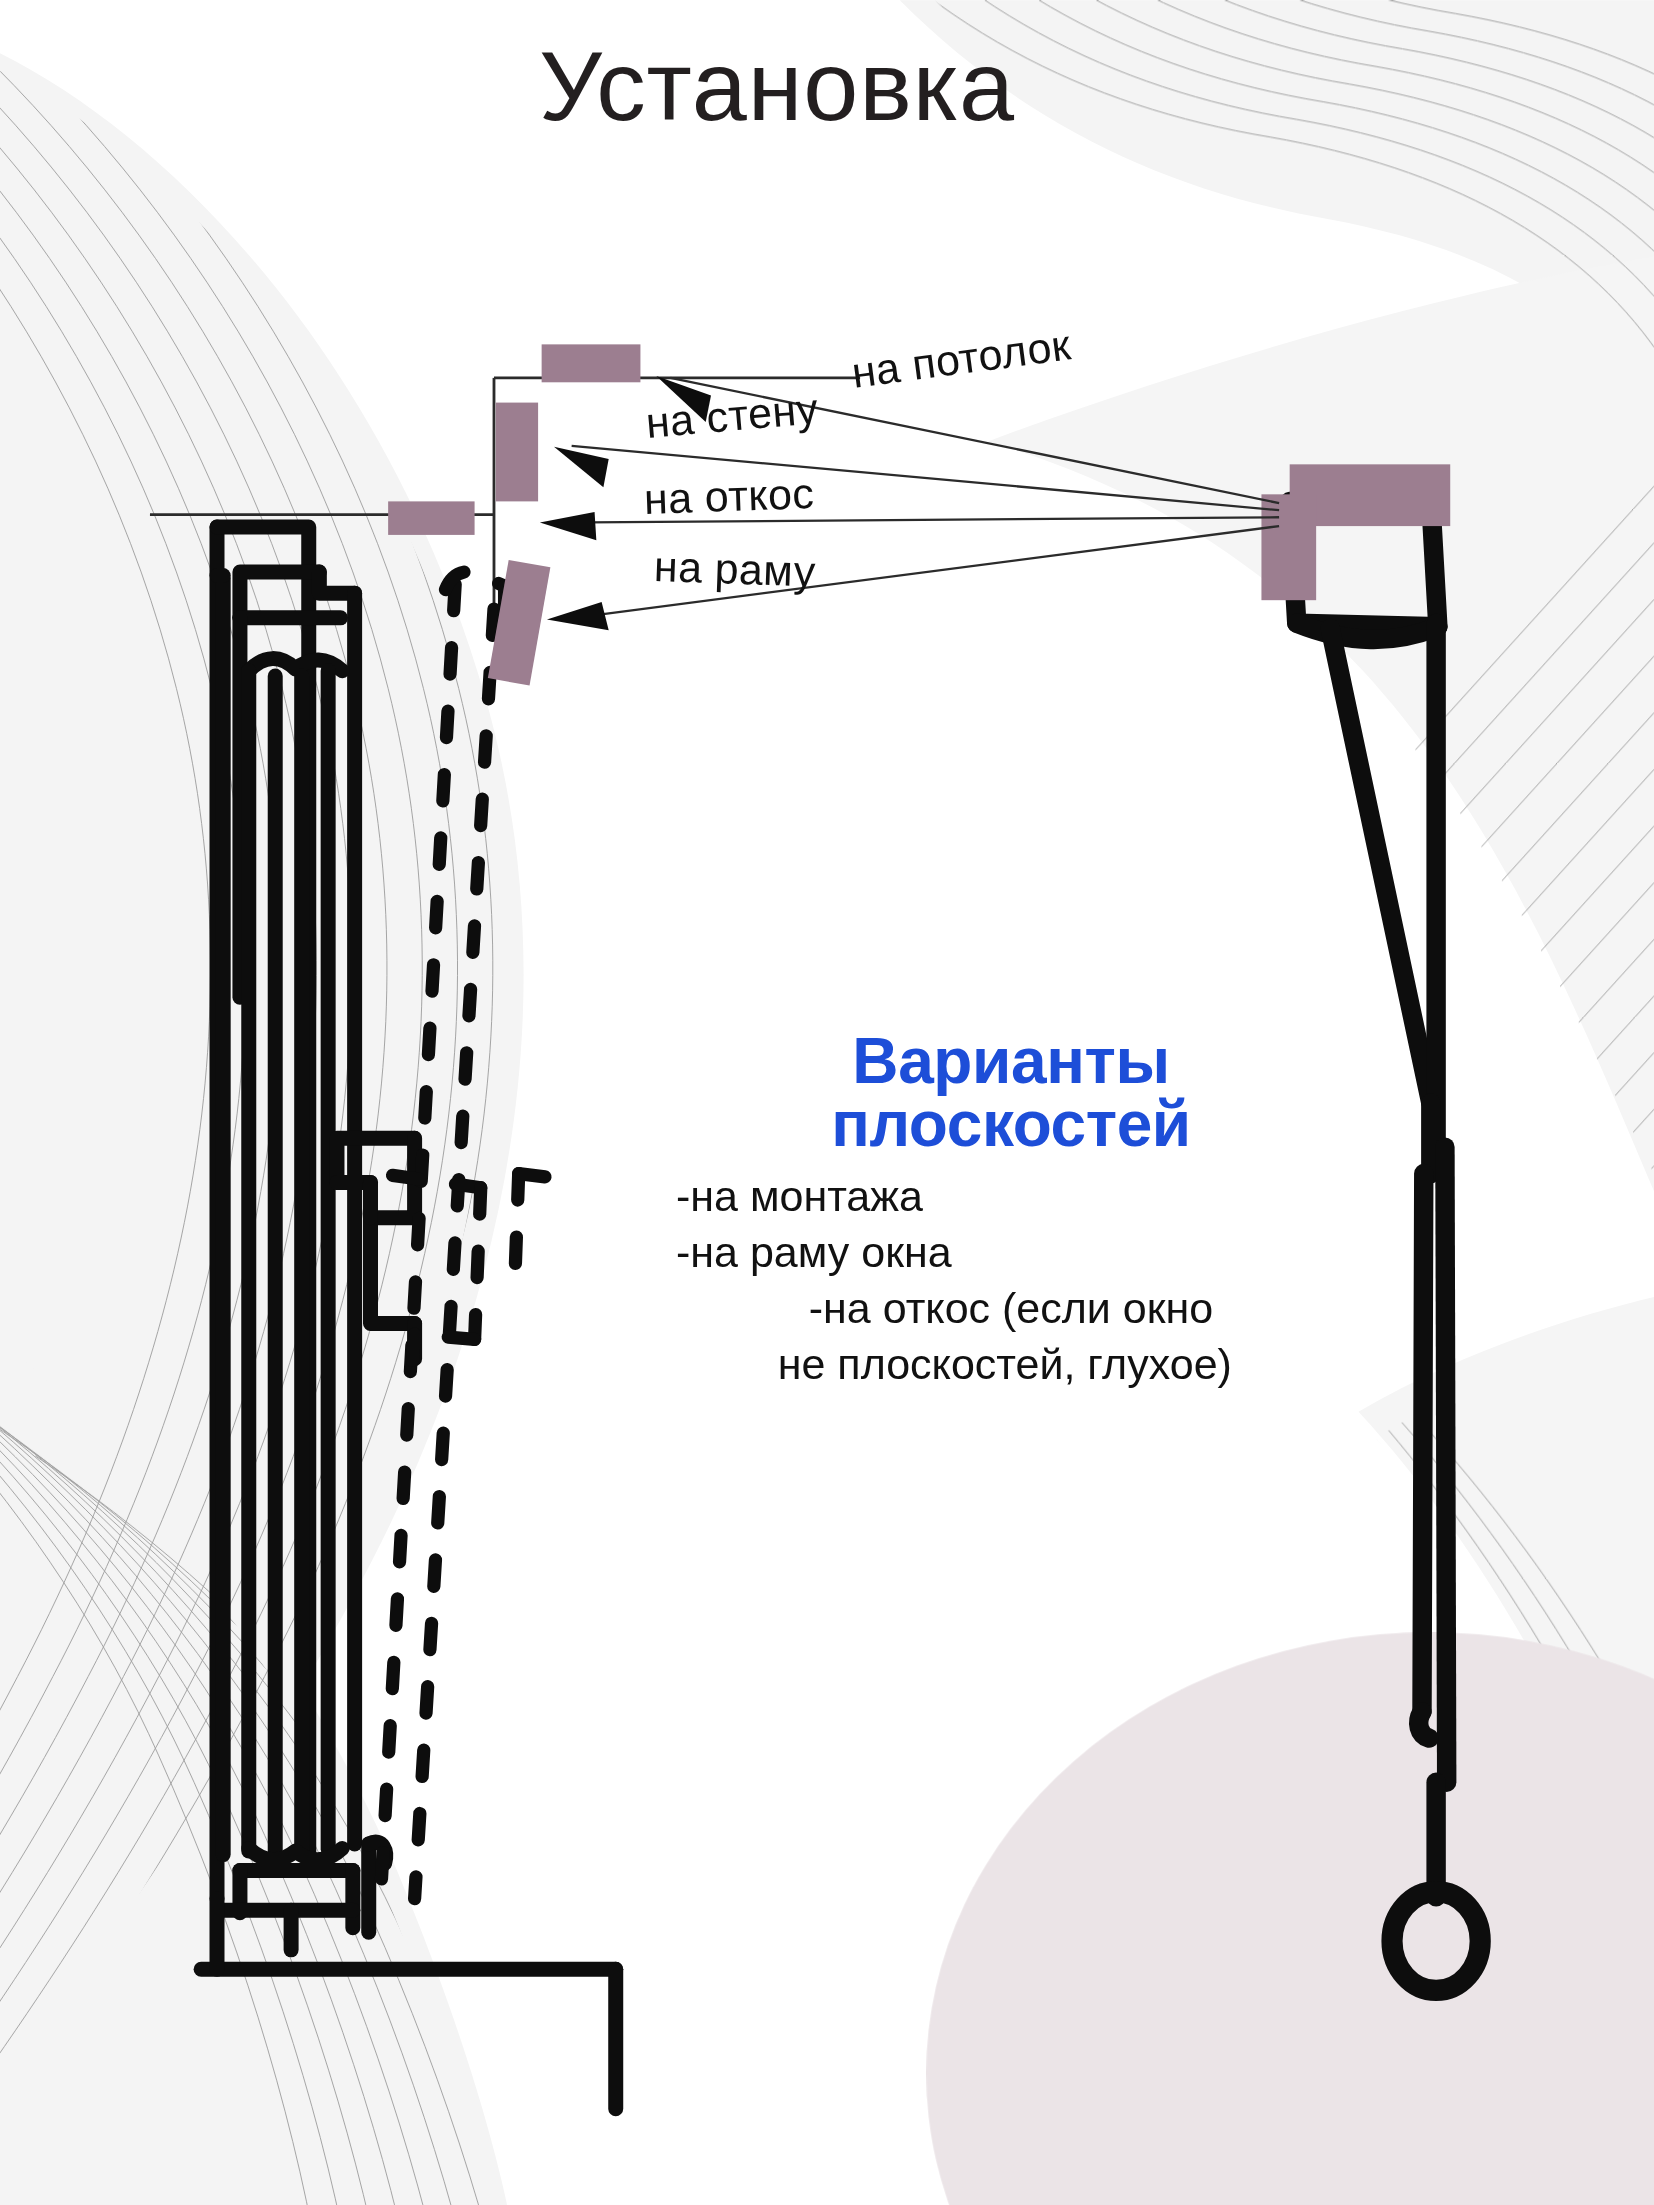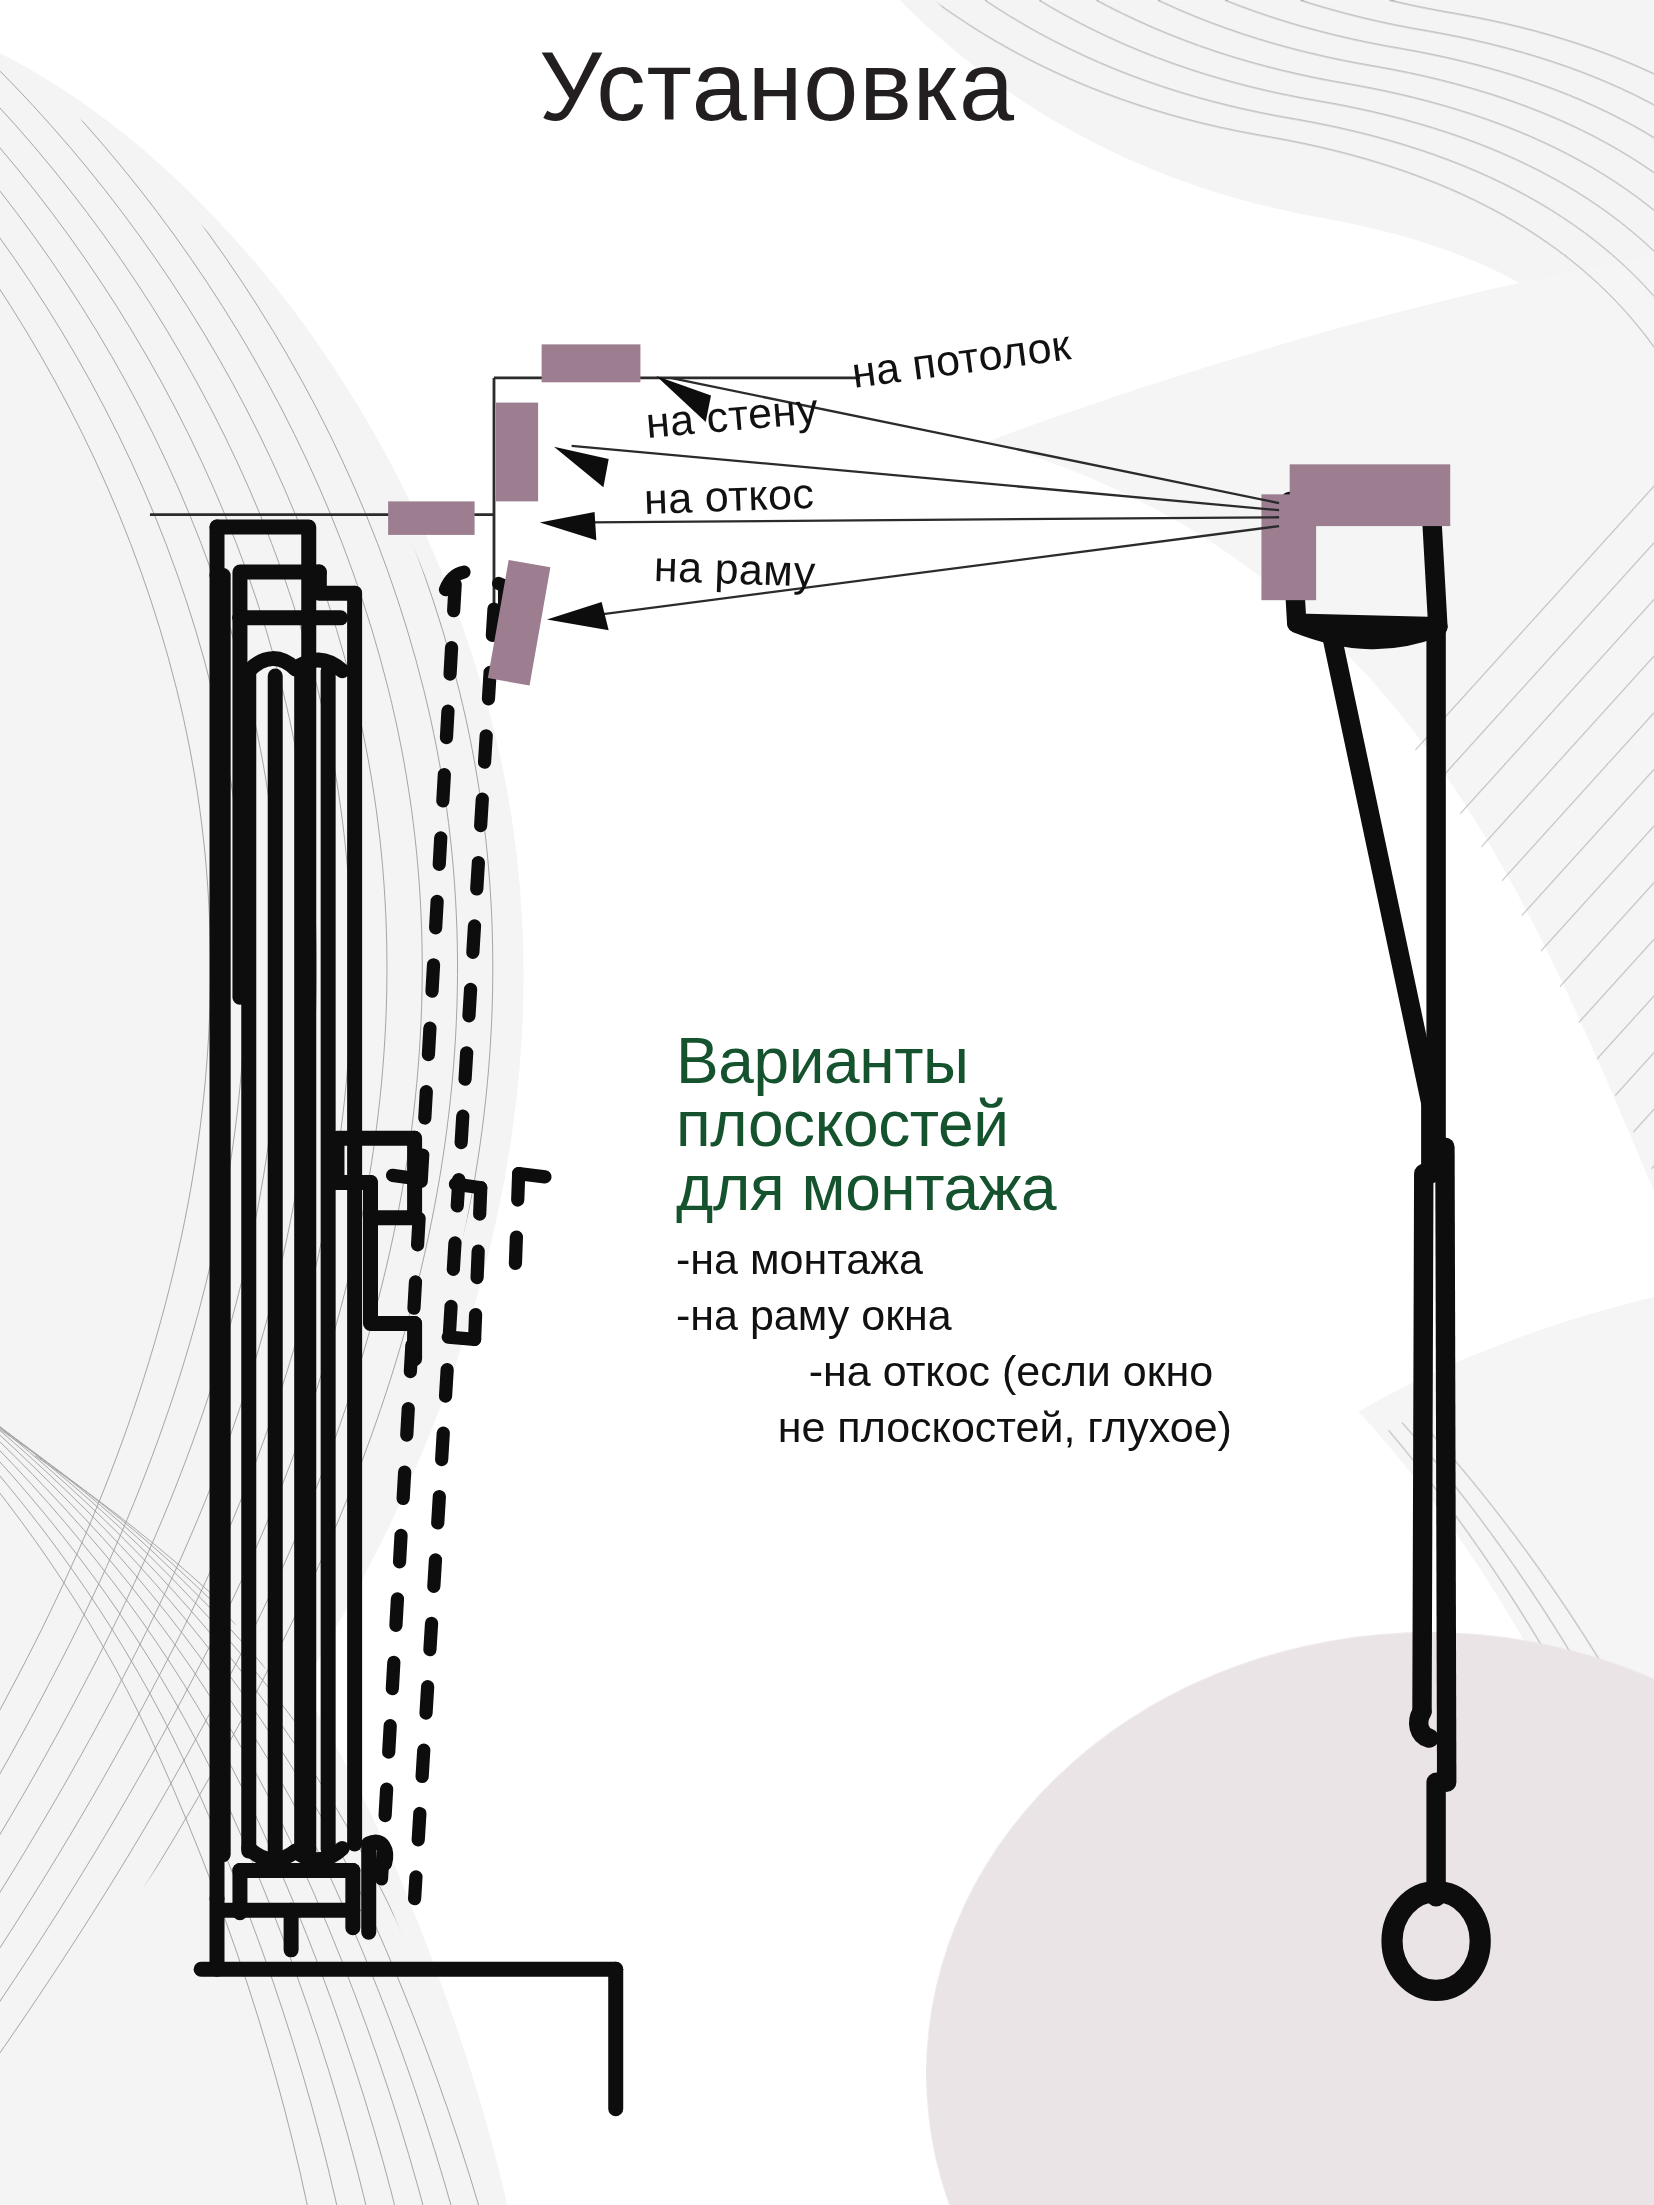--- a/index.html
+++ b/index.html
@@ -51,24 +51,25 @@
   
   #info{
     position:absolute;
     left:676px;top:1030px;
     width:670px;
   }
   #info h2{
     margin:0;
     font-family:"Liberation Sans", sans-serif;
     font-size:64px;
-    font-weight:400;
+    font-weight:700;
     line-height:0.99;
-    color:#14532d;
+    color:#1d4ed8;
     letter-spacing:-0.4px;
+    text-align:center;
   }
   #info h2 .ln{display:block;}
   #info ul{
     list-style:none;
     margin:12.4px 0 0 0;padding:0;
   }
   #info li{
     font-family:"Liberation Sans", sans-serif;
     font-size:43px;
     font-weight:400;
@@ -320,21 +321,20 @@
 
   <div class="callout" id="lbl-ceiling">на потолок</div>
   <div class="callout" id="lbl-wall">на стену</div>
   <div class="callout" id="lbl-slope">на откос</div>
   <div class="callout" id="lbl-frame">на раму</div>
 
   <div id="info">
     <h2>
       <span class="ln">Варианты</span>
       <span class="ln">плоскостей</span>
-      <span class="ln">для монтажа</span>
     </h2>
     <ul>
       <li>
         <span>-на монтажа</span>
       </li>
       <li>
         <span>-на раму окна</span>
       </li>
       <li class="wrap">
         <span>-на откос (если окно</span>

